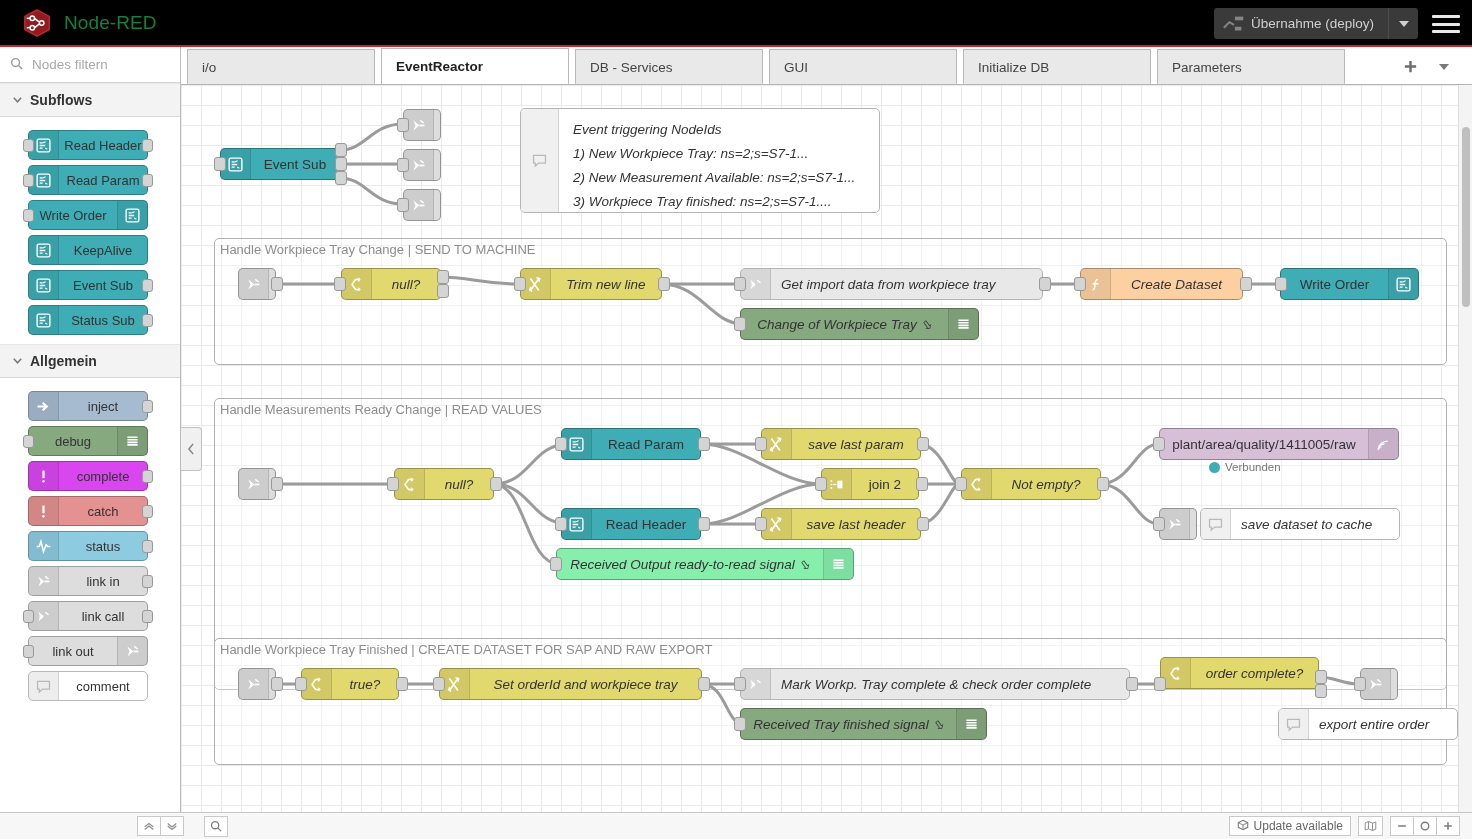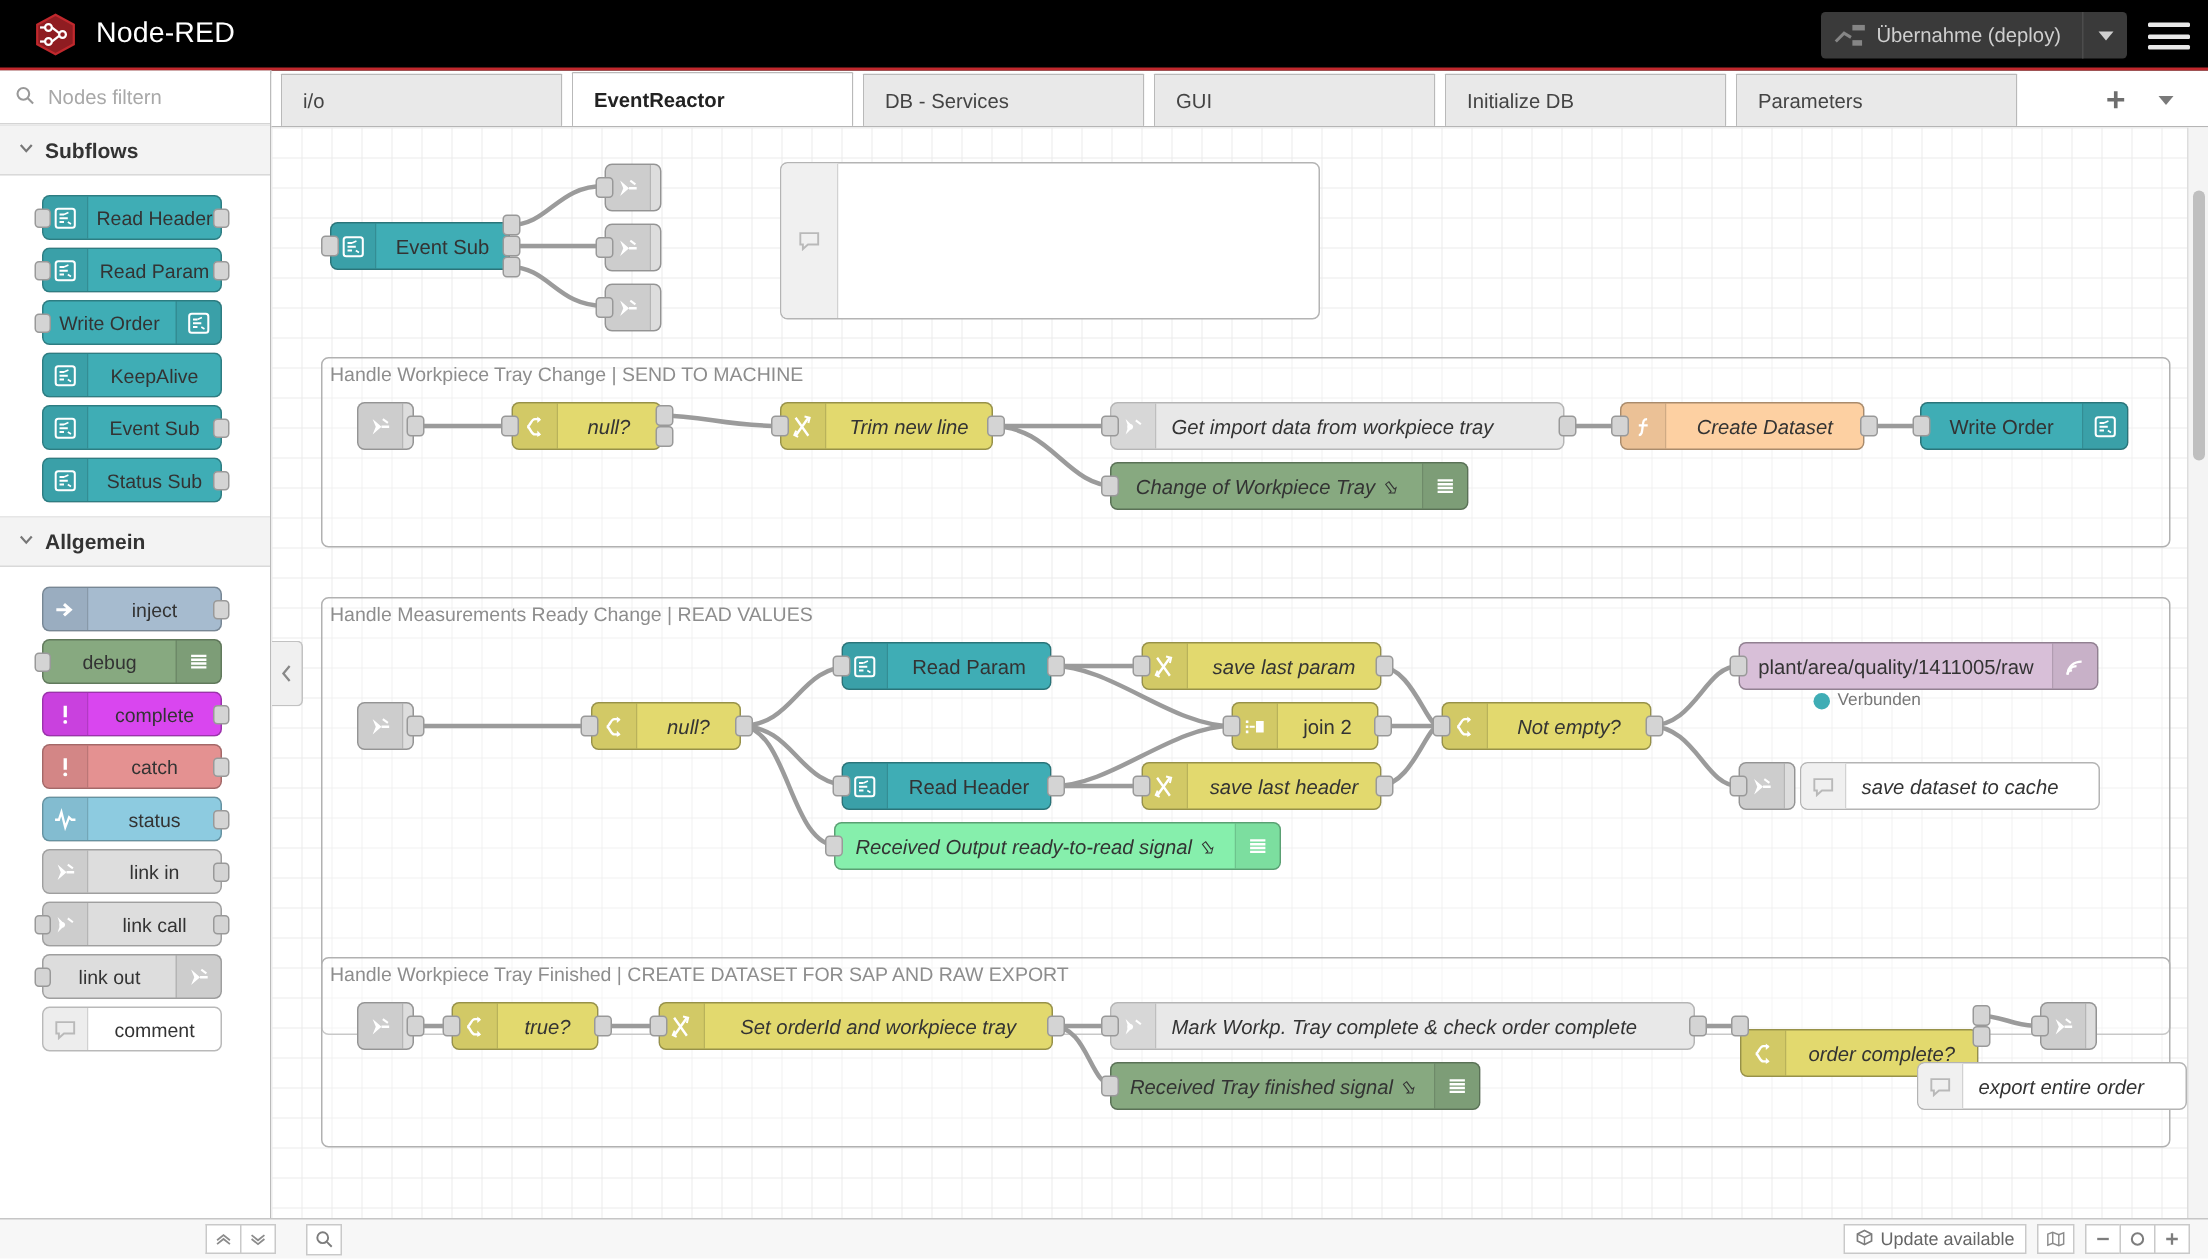--- a/index.html
+++ b/index.html
@@ -17,21 +17,21 @@
     width: 1472px; height: 47px;
     background: #000;
     border-bottom: 2px solid #c0282d;
   }
   #brand {
     position: absolute; left: 22px; top: 8px;
     display: flex; align-items: center; gap: 12px;
   }
   #brand .logo { width: 30px; height: 30px; display: block; }
   #brand .title {
-    color: #ffffff; font-size: 19px; letter-spacing: .1px;
+    color: #15803d; font-size: 19px; letter-spacing: .1px;
   }
   #deploy-btn {
     position: absolute; right: 54px; top: 8px;
     height: 31px; display: flex; align-items: center;
     background: #3a3a3a; color: #cfcfcf;
     border-radius: 3px; padding: 0 0 0 8px;
     font-size: 13.5px; cursor: pointer;
   }
   #deploy-btn .dicon { width: 24px; height: 20px; margin-right: 5px; opacity: .75;}
   #deploy-btn .dlabel { padding-right: 14px; }
@@ -600,20 +600,26 @@
         </span>
         <span class="txt"></span>
       </div>
       <div class="cport" style="left: 216px; top: 113px;"></div>
       <div class="comment-node" style="left: 339px; top: 23px; width: 360px; height: 105px;">
         <div class="cico">
           <svg viewBox="0 0 20 20" width="17" height="17">
             <path d="M3 4 H17 V13 H9 L5 16.5 V13 H3 Z" fill="none" stroke="#b9b9b9" stroke-width="1.5"></path>
           </svg>
         </div>
+        <div class="cbody">
+          <div>Event triggering NodeIds</div>
+          <div>1) New Workpiece Tray: ns=2;s=S7-1...</div>
+          <div>2) New Measurement Available: ns=2;s=S7-1...</div>
+          <div>3) Workpiece Tray finished: ns=2;s=S7-1....</div>
+        </div>
       </div>
       <div class="group-box" style="left: 33px; top: 153px; width: 1233px; height: 127px;"></div>
       <div class="group-label" style="left: 39px; top: 157px;">Handle Workpiece Tray Change | SEND TO MACHINE</div>
       <div class="cnode" style="left: 57px; top: 183px; width: 38px; background: rgb(221, 221, 221);">
         <span class="ico">
           <svg viewBox="0 0 20 20" width="17" height="17">
             <path d="M4 4 L11 10 L4 16 L6.5 10 Z" fill="#fff"></path>
             <path d="M11 10 H17" stroke="#fff" stroke-width="2"></path>
             <path d="M12 4 L16 7" stroke="#fff" stroke-width="1.6"></path>
           </svg>
@@ -870,21 +876,21 @@
           <svg viewBox="0 0 20 20" width="17" height="17">
             <path d="M4 4 L10 10 L4 16 L6 10 Z" fill="#fff"></path>
             <circle cx="7.5" cy="10" r="1.6" fill="none" stroke="#fff" stroke-width="1.3"></circle>
             <path d="M12 5 L16 8" stroke="#fff" stroke-width="1.6"></path>
           </svg>
         </span>
         <span class="txt l">Mark Workp. Tray complete &amp; check order complete</span>
       </div>
       <div class="cport" style="left: 553px; top: 592px;"></div>
       <div class="cport" style="left: 945px; top: 592px;"></div>
-      <div class="cnode" style="left: 979px; top: 601px; width: 159px; background: rgb(226, 217, 110);">
+      <div class="cnode" style="left: 979px; top: 572px; width: 159px; background: rgb(226, 217, 110);">
         <span class="ico">
           <svg viewBox="0 0 20 20" width="17" height="17">
             <path d="M14 4 L10 4 C7 4 6.5 10 4 10 C6.5 10 7 16 10 16 L14 16" fill="none" stroke="#fff" stroke-width="1.9"></path>
             <path d="M12 2 L15 4.5 L12 7" fill="#fff"></path>
             <path d="M12 13 L15 16 L12 18" fill="#fff"></path>
           </svg>
         </span>
         <span class="txt">order complete?</span>
       </div>
       <div class="cport" style="left: 973px; top: 592px;"></div>

